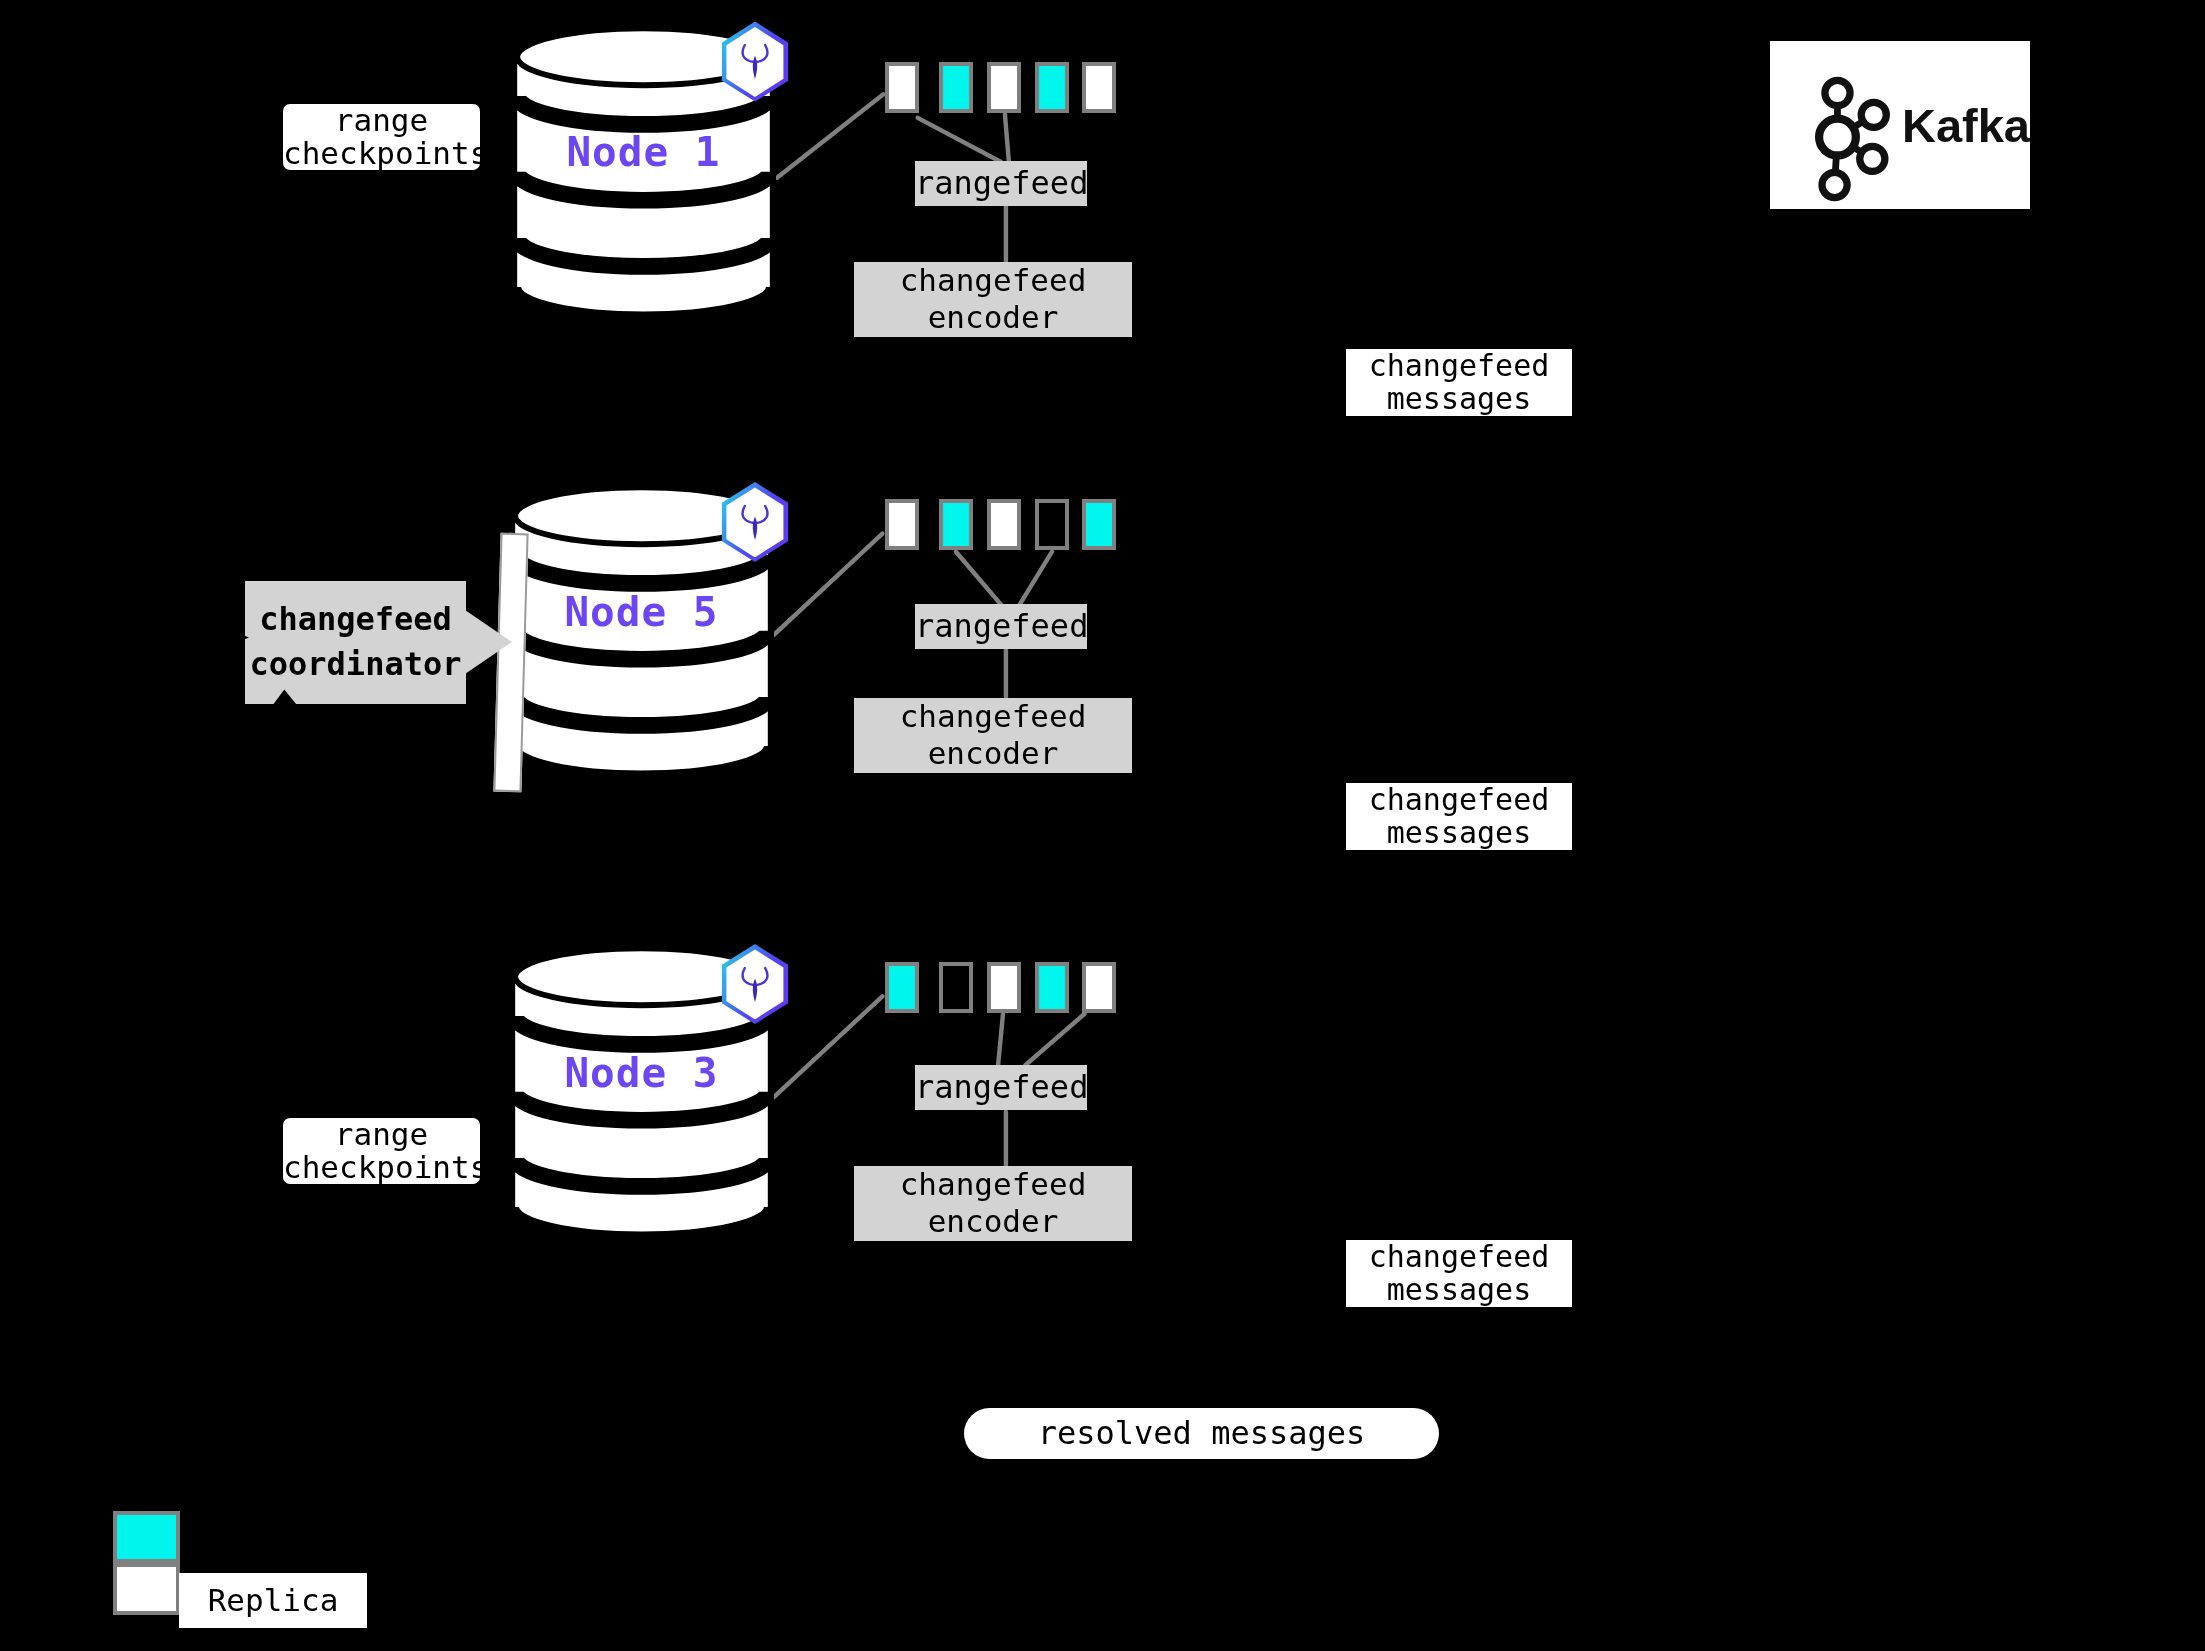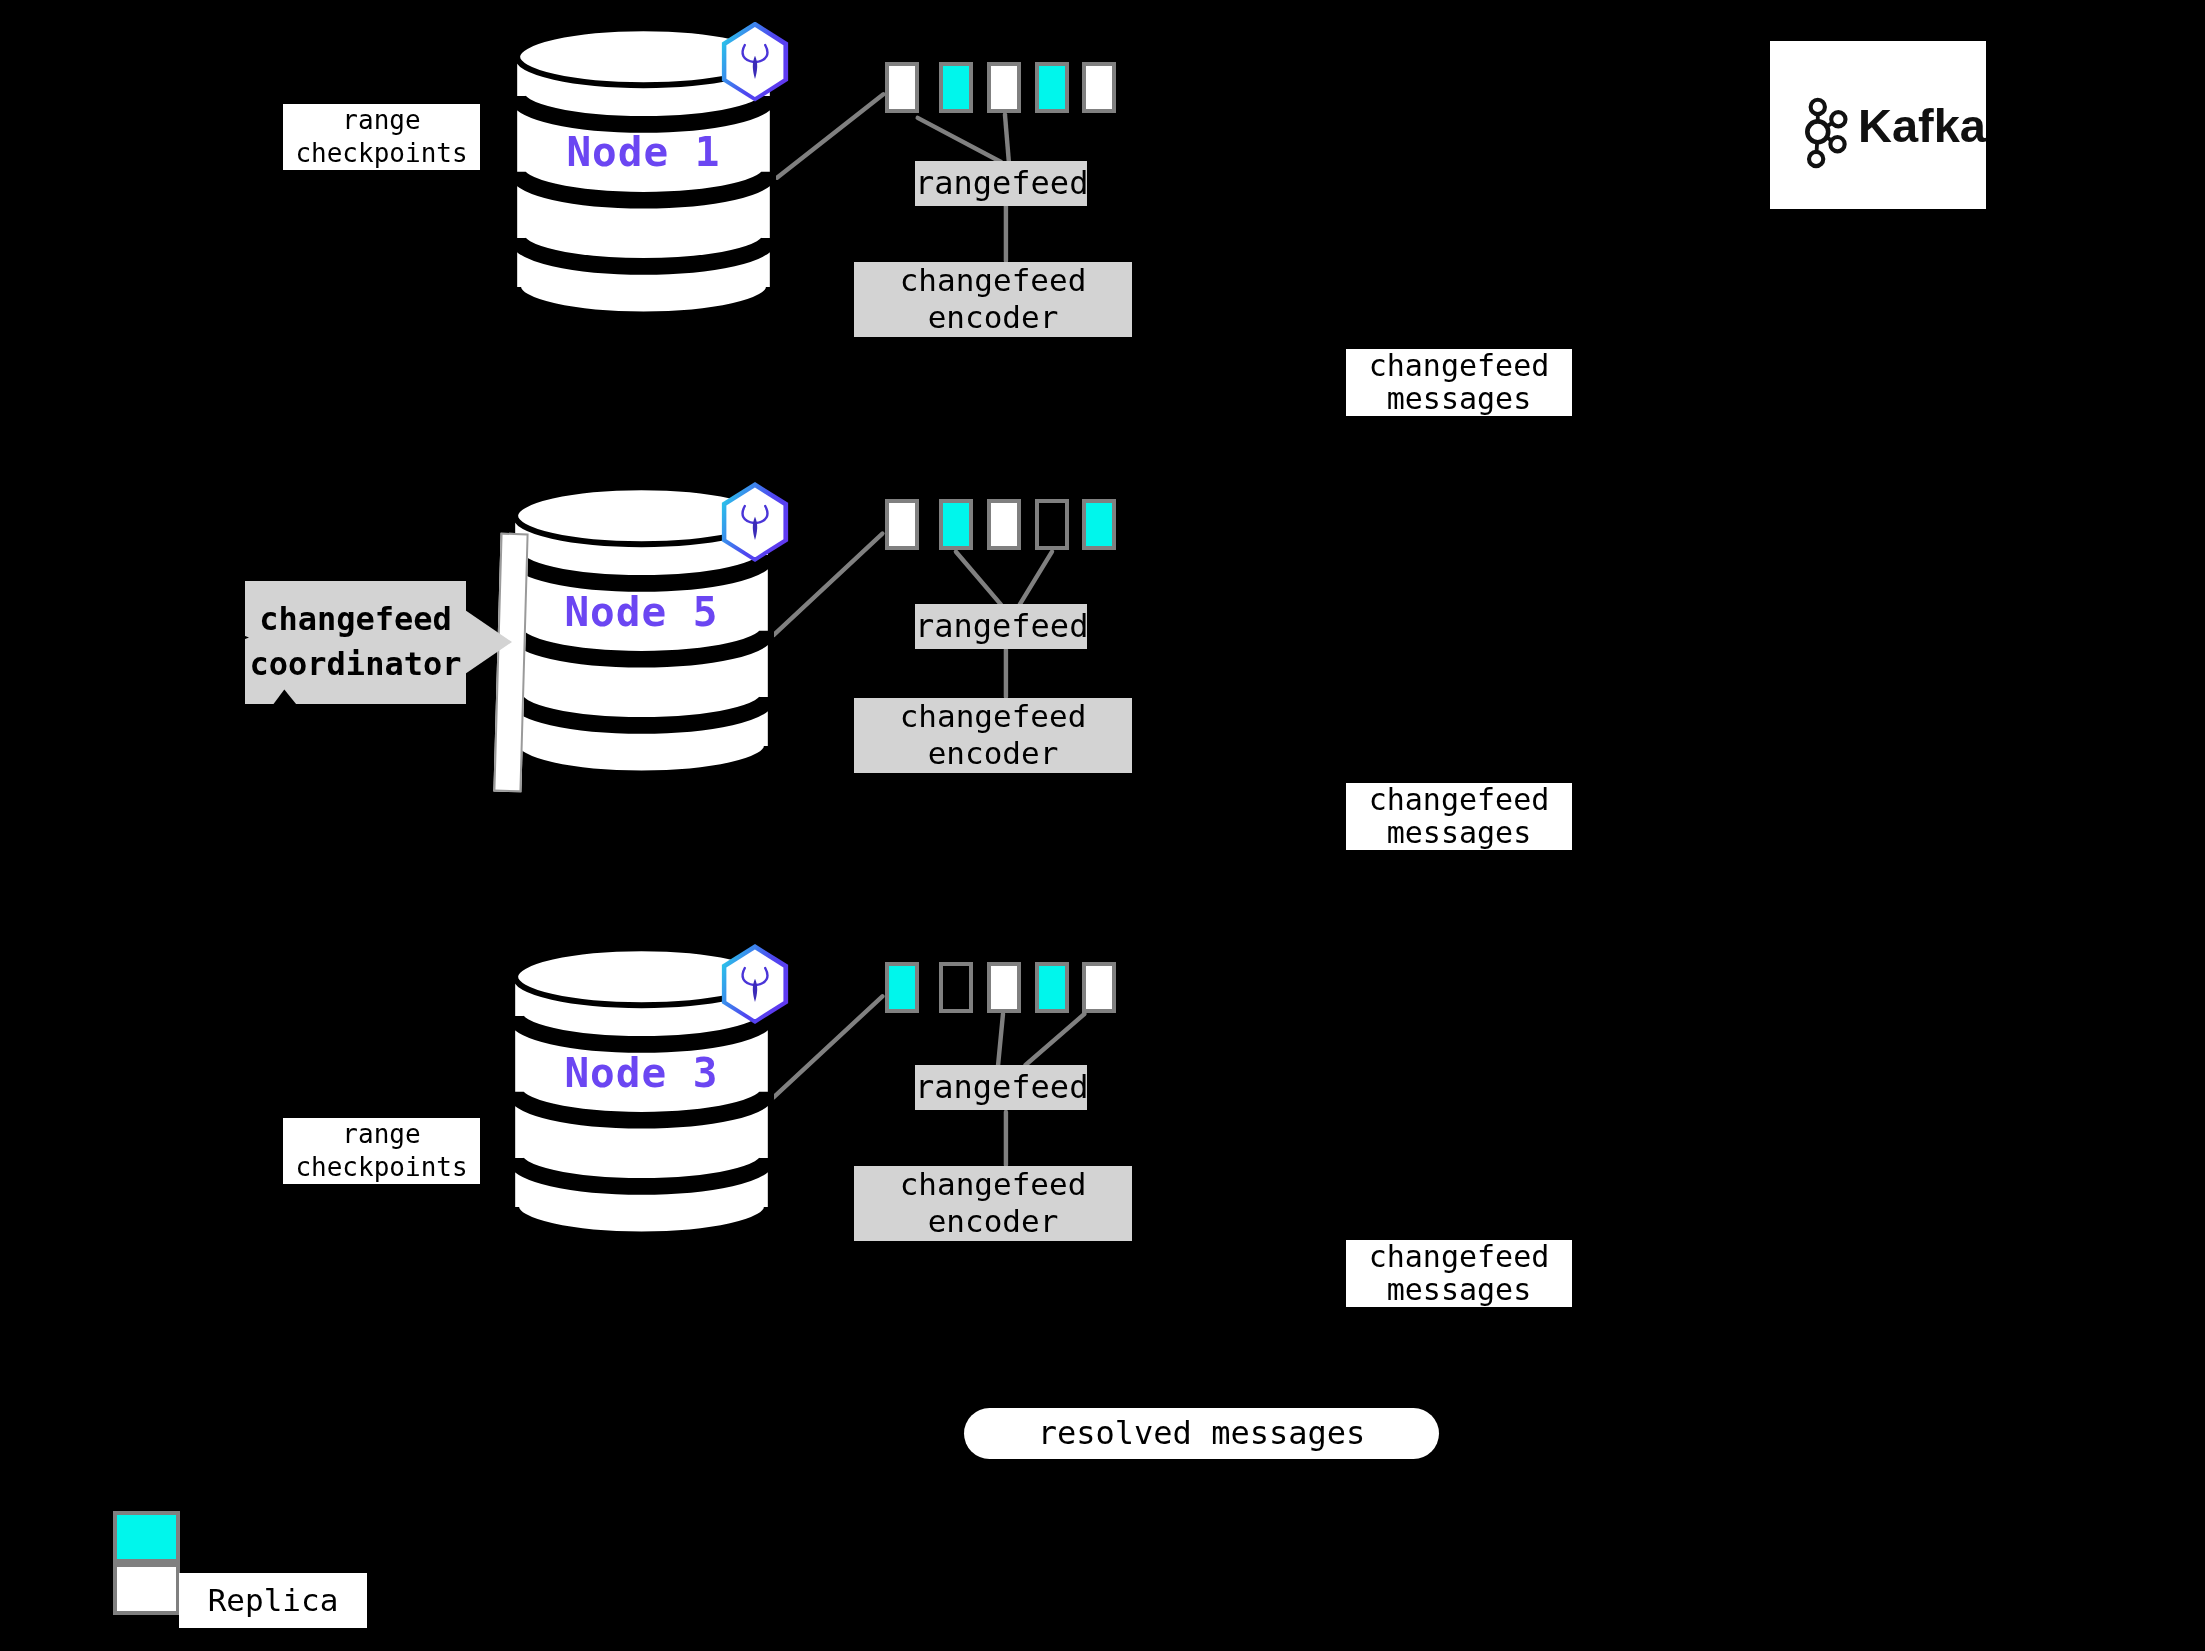--- a/index.html
+++ b/index.html
@@ -10,35 +10,35 @@
   .gbox{background:var(--box-gray);color:#000;text-align:center;}
   .wbox{background:#fff;color:#000;text-align:center;}
   .mono{font-family:"DejaVu Sans Mono",monospace;}
   .cyl{position:absolute;z-index:2;}
   .node-label{position:absolute;z-index:4;width:265px;text-align:center;
               font-size:41px;font-weight:bold;letter-spacing:1px;color:var(--node-purple);}
   .sq-row{position:absolute;z-index:3;width:235px;height:51px;}
   .square{position:absolute;top:0;width:34px;height:51px;border:4.4px solid var(--border-gray);box-sizing:border-box;}
   .rangefeed{position:absolute;z-index:3;width:172px;height:45px;font-size:32px;line-height:45px;}
   .encoder{position:absolute;z-index:3;width:278px;height:75px;font-size:31px;line-height:37px;padding-top:0;}
-  .chkpt{position:absolute;z-index:3;width:197px;height:66px;font-size:26px;line-height:33px;}
+  .chkpt{position:absolute;z-index:3;width:197px;height:66px;font-size:31px;line-height:33px;border-radius:7px;}
   .msg{position:absolute;z-index:3;width:226px;height:67px;font-size:30px;line-height:33px;}
   .pill{position:absolute;z-index:3;width:475px;height:51px;border-radius:25.5px;font-size:32px;line-height:51px;}
   .hex{position:absolute;z-index:5;width:72px;height:80px;
        clip-path:polygon(50% 0,96% 26%,96% 74%,50% 100%,4% 74%,4% 26%);
        background:linear-gradient(115deg,#21e3e8 0%,#4f46f0 55%,#6933f0 100%);}
   .hex-in{position:absolute;left:4.9px;top:5.4px;width:62px;height:70px;
        clip-path:polygon(50% 0,96% 26%,96% 74%,50% 100%,4% 74%,4% 26%);background:#fff;}
   .coord-box{position:absolute;z-index:4;left:245px;top:581px;width:221px;height:123px;
        background:var(--box-gray);text-align:center;font-size:32px;font-weight:bold;line-height:45px;padding-top:16px;box-sizing:border-box;}
   .coord-tri{position:absolute;z-index:4;left:465px;top:610px;width:47px;height:64px;
        background:var(--box-gray);clip-path:polygon(0 0,100% 50%,0 100%);}
   .coord-strip{position:absolute;z-index:3;left:497px;top:533px;width:27.5px;height:259px;
        background:#fff;border:2.9px solid #9a9a9a;box-sizing:border-box;transform:rotate(1.6deg);}
-  .kafka-box{position:absolute;z-index:3;left:1770px;top:41px;width:216px;height:168px;background:#fff;
+  .kafka-box{position:absolute;z-index:3;left:1770px;top:41px;width:260px;height:168px;background:#fff;
        display:flex;align-items:center;}
   .kafka-word{font-family:"Liberation Sans",sans-serif;font-weight:bold;font-size:47px;color:#111;margin-left:8.8px;}
   .panel{position:absolute;z-index:2;left:1741px;top:212px;width:316px;height:1128px;background:var(--panel-gray);}
   .broker{position:absolute;left:27.5px;width:261px;height:124px;background:#fff;border-radius:28.4px;
        text-align:center;font-size:32px;line-height:124px;color:#000;z-index:3;}
   .legend-swatch{position:absolute;z-index:3;width:67px;height:52px;border:4.4px solid var(--border-gray);box-sizing:border-box;}
   .legend-label{position:absolute;z-index:3;background:#fff;color:#000;text-align:center;font-size:31px;}
 </style>
 </head>
 <body>

